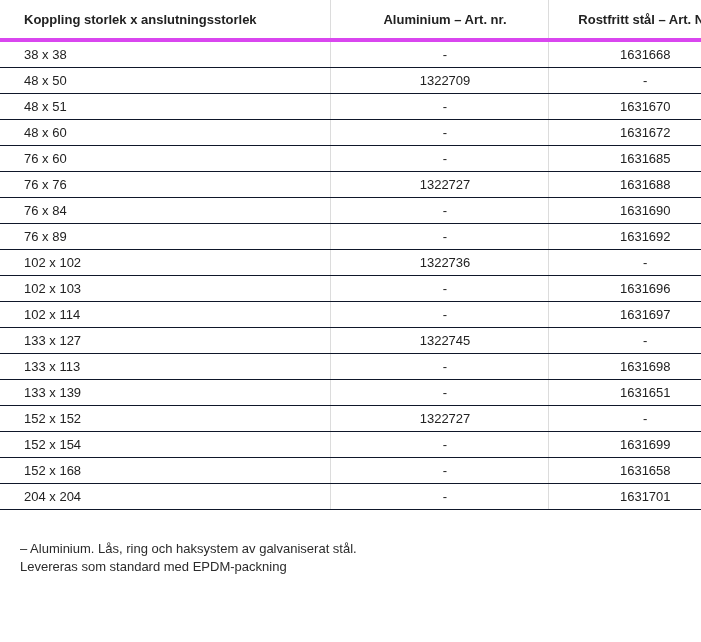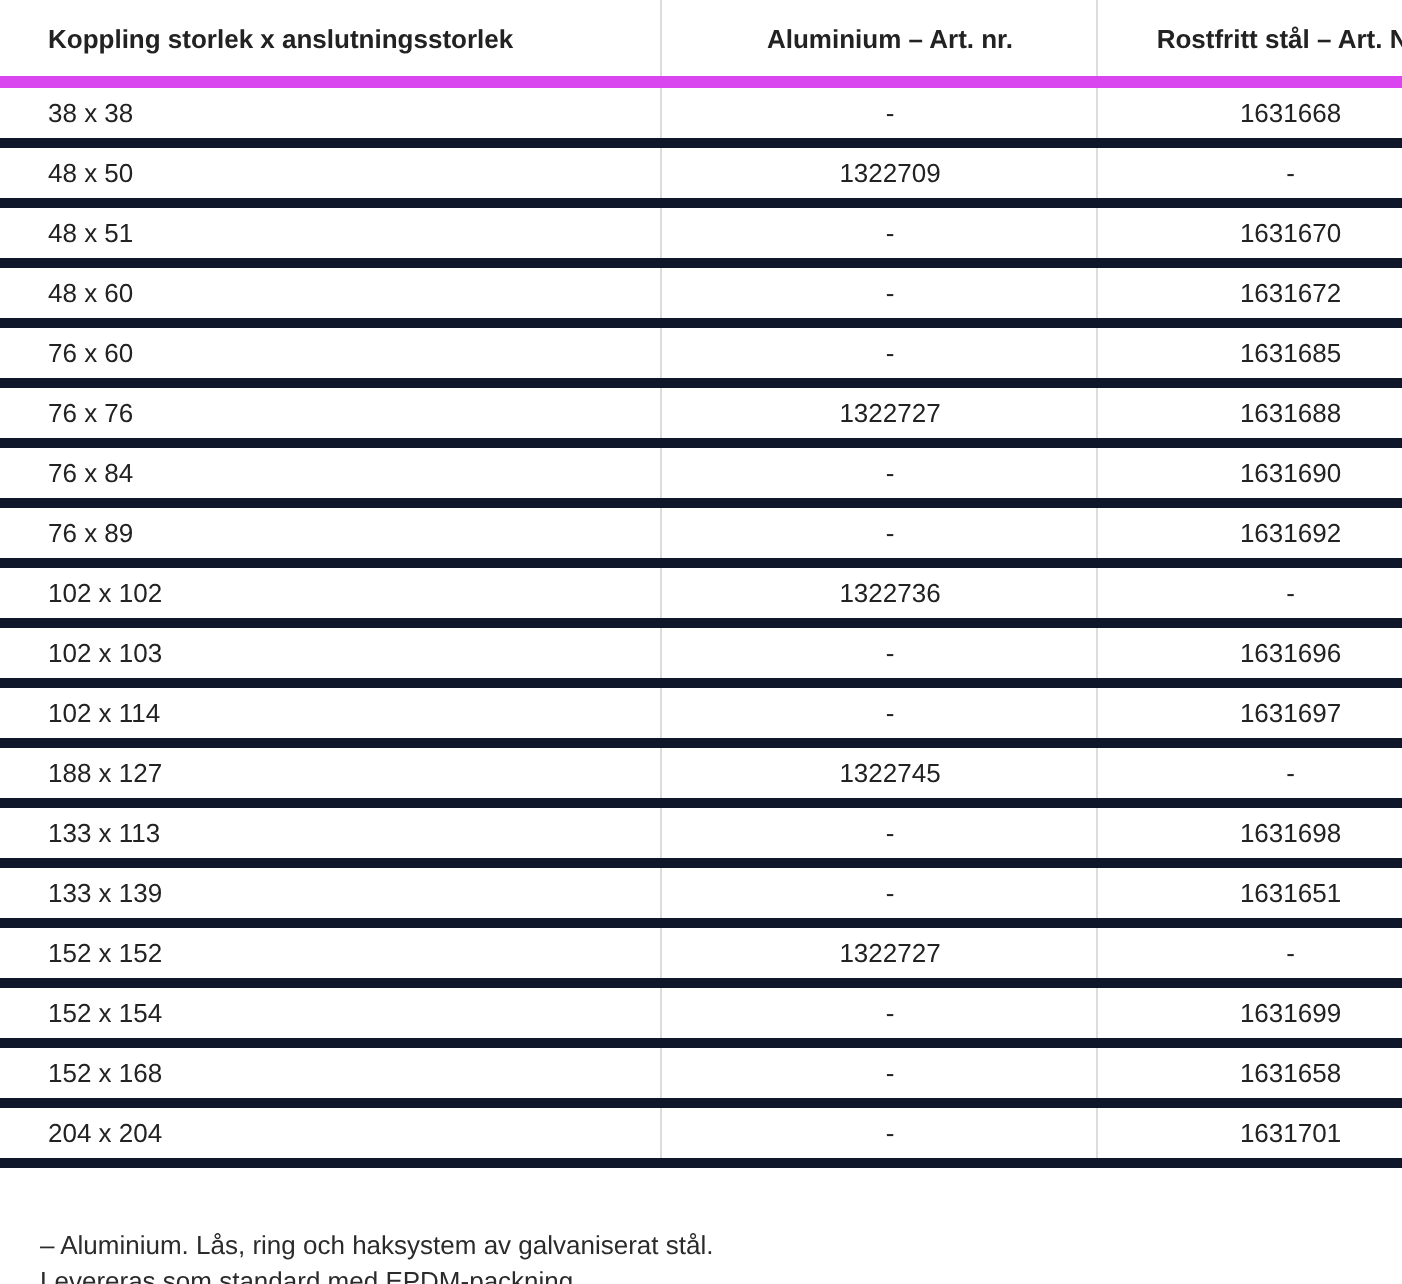--- a/index.html
+++ b/index.html
@@ -24,29 +24,29 @@
     border-collapse: collapse;
     table-layout: fixed;
   }
   table.spec-table col.c1 { width: 330px; }
   table.spec-table col.c2 { width: 218px; }
   table.spec-table col.c3 { width: 182px; }
   table.spec-table th {
     font-weight: bold;
     height: 38px;
     padding: 0;
-    border-bottom: 6px solid #d946ef;
+    border-bottom: 4px solid #d946ef;
     text-align: center;
     vertical-align: middle;
     white-space: nowrap;
   }
   table.spec-table td {
     height: 25px;
     padding: 0;
-    border-bottom: 5px solid #0f172a;
+    border-bottom: 1px solid #0f172a;
     text-align: center;
     vertical-align: middle;
     white-space: nowrap;
   }
   table.spec-table th:first-child,
   table.spec-table td:first-child {
     text-align: left;
     padding-left: 24px;
   }
   table.spec-table th + th,
@@ -137,21 +137,21 @@
           <td>102 x 103</td>
           <td>-</td>
           <td>1631696</td>
         </tr>
         <tr>
           <td>102 x 114</td>
           <td>-</td>
           <td>1631697</td>
         </tr>
         <tr>
-          <td>188 x 127</td>
+          <td>133 x 127</td>
           <td>1322745</td>
           <td>-</td>
         </tr>
         <tr>
           <td>133 x 113</td>
           <td>-</td>
           <td>1631698</td>
         </tr>
         <tr>
           <td>133 x 139</td>

